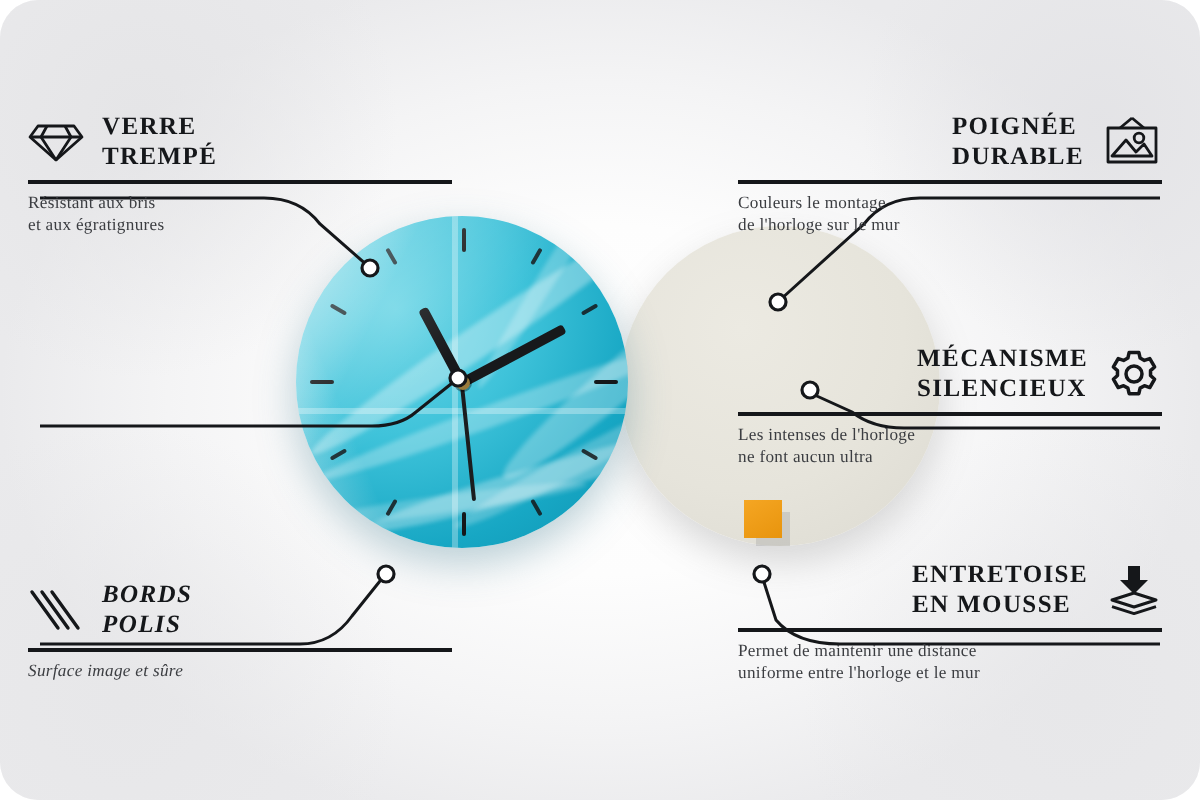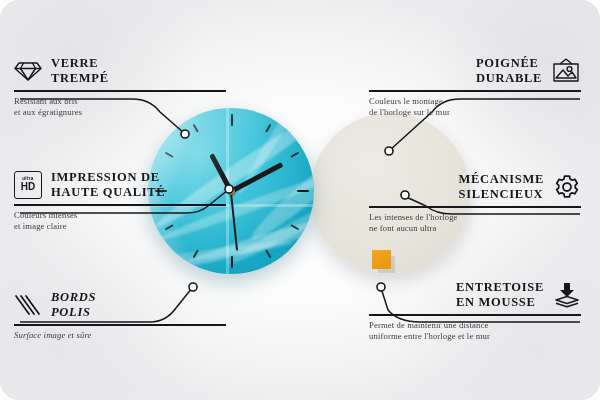--- a/index.html
+++ b/index.html
@@ -175,37 +175,20 @@
         <div>TREMPÉ</div>
       </div>
     </div>
     <div class="feat-rule"></div>
     <div class="feat-sub">
       <div>Résistant aux bris</div>
       <div>et aux égratignures</div>
     </div>
   </div>
 
-  <div class="feat left p-ihq">
-    <div class="feat-head">
-      <div class="hd-badge ic">
-        <span class="hd-top">ultra</span>
-        <span class="hd-bot">HD</span>
-      </div>
-      <div class="feat-title">
-        <div>IMPRESSION DE</div>
-        <div>HAUTE QUALITÉ</div>
-      </div>
-    </div>
-    <div class="feat-rule"></div>
-    <div class="feat-sub">
-      <div>Couleurs intenses</div>
-      <div>et image claire</div>
-    </div>
-  </div>
 
   <div class="feat left p-bp">
     <div class="feat-head">
       <svg class="ic" width="28" height="24" viewBox="0 0 28 24">
         <g stroke="#15171a" stroke-width="1.7" stroke-linecap="round">
           <line x1="2" y1="3" x2="15" y2="21"></line>
           <line x1="7" y1="3" x2="20" y2="21"></line>
           <line x1="12" y1="3" x2="25" y2="21"></line>
         </g>
       </svg>

